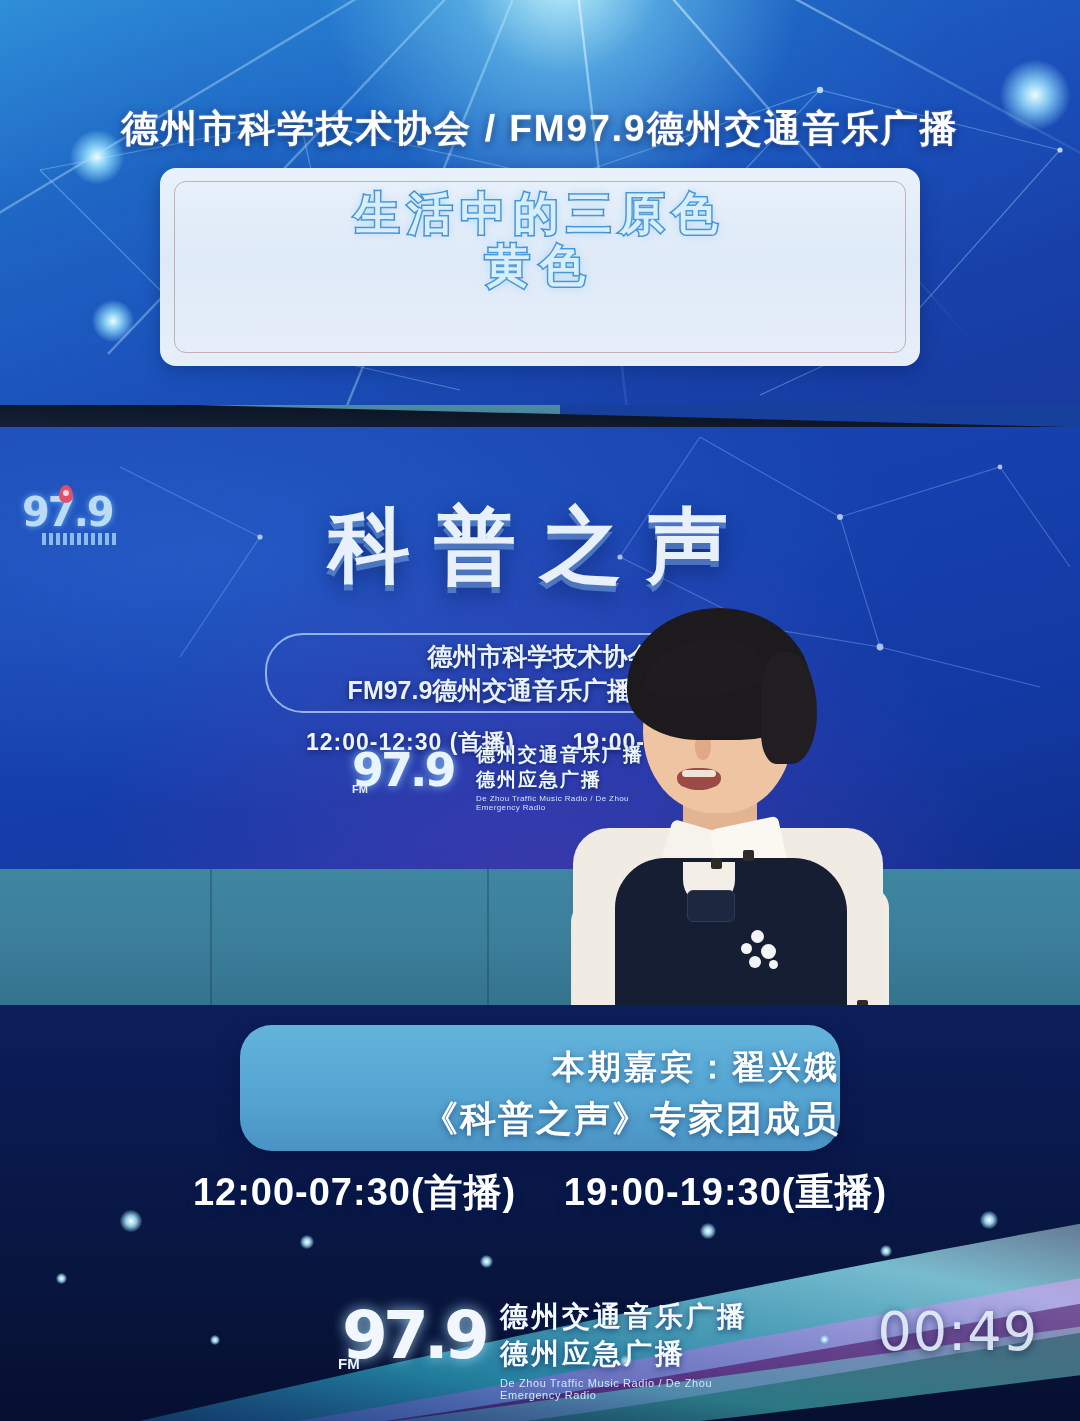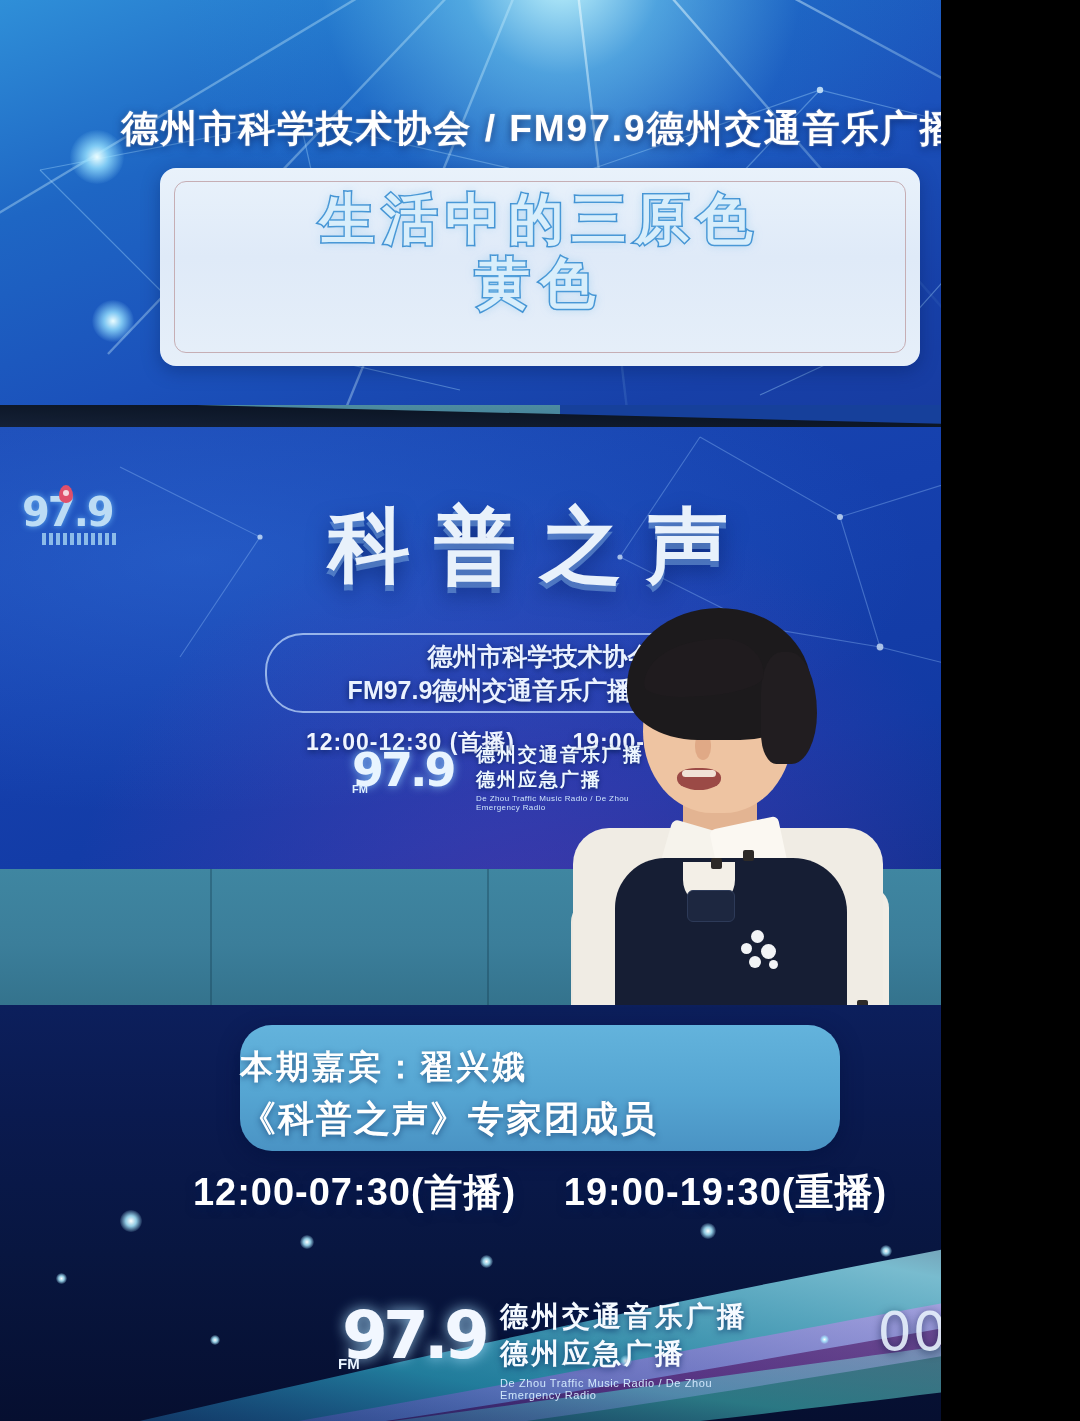--- a/index.html
+++ b/index.html
@@ -1,20 +1,20 @@
 <!DOCTYPE html>
 <html><head>
 <meta charset="utf-8">
 <style>
   html,body{margin:0;padding:0;background:#000;}
   body{font-family:"Liberation Sans","DejaVu Sans",sans-serif;}
 
   .stage{
     position:relative;
-    width:941px;height:1421px;
+    width:1080px;height:1421px;
     overflow:hidden;
     background:#22c55e;
   }
 
   
   .top-banner{
     position:absolute;left:0;top:0;width:1080px;height:405px;
     background:
       radial-gradient(circle at 52% -6%, rgba(200,250,255,.95) 0%, rgba(120,215,245,.55) 14%, rgba(40,150,220,.12) 34%, rgba(0,0,0,0) 55%),
       linear-gradient(160deg,#2f8fd8 0%, #1e66c4 28%, #1b51bb 55%, #1740a8 80%, #173a9e 100%);
@@ -44,21 +44,21 @@
     box-shadow:0 5px 18px rgba(5,25,80,.35);
   }
   .title-card:after{
     content:"";position:absolute;left:14px;top:13px;right:14px;bottom:13px;
     border:1.5px solid #c6aeb4;border-radius:12px;
   }
   .title-inner{
     position:absolute;left:0;right:0;top:20px;text-align:center;
   }
   .t-line1,.t-line2{
-    font-size:55px;font-weight:bold;line-height:1.16;
+    font-size:45px;font-weight:bold;line-height:1.16;
     letter-spacing:8px;
     color:#d8eefb;
     -webkit-text-stroke:3px #3f90d2;
     paint-order:stroke fill;
     text-shadow:0 0 10px rgba(120,190,235,.55);
   }
   .t-line2{letter-spacing:10px;}
 
   
   .video{
@@ -235,21 +235,21 @@
     background:radial-gradient(circle,rgba(255,255,255,1) 0%,rgba(170,235,255,.85) 34%,rgba(90,190,250,0) 75%);
   }
 
   .guest-pill{
     position:absolute;left:240px;top:20px;width:600px;height:126px;
     border-radius:32px;
     background:linear-gradient(180deg,#63b3dc 0%,#55a5d2 55%,#4a93c4 100%);
     box-shadow:0 6px 20px rgba(0,15,60,.5);
   }
   .guest-l1,.guest-l2{
-    position:absolute;left:0;right:0;text-align:left;color:#ffffff;font-weight:bold;
+    position:absolute;left:0;right:0;text-align:right;color:#ffffff;font-weight:bold;
     text-shadow:0 2px 6px rgba(10,40,90,.55);
   }
   .guest-l1{top:20px;font-size:33px;letter-spacing:3px;}
   .guest-l2{top:70px;font-size:36px;letter-spacing:2px;}
 
   .air-times{
     position:absolute;left:0;top:162px;width:1080px;text-align:center;
     color:#ffffff;font-size:38px;font-weight:bold;letter-spacing:1px;
     text-shadow:0 3px 10px rgba(0,25,80,.85);
     white-space:nowrap;

